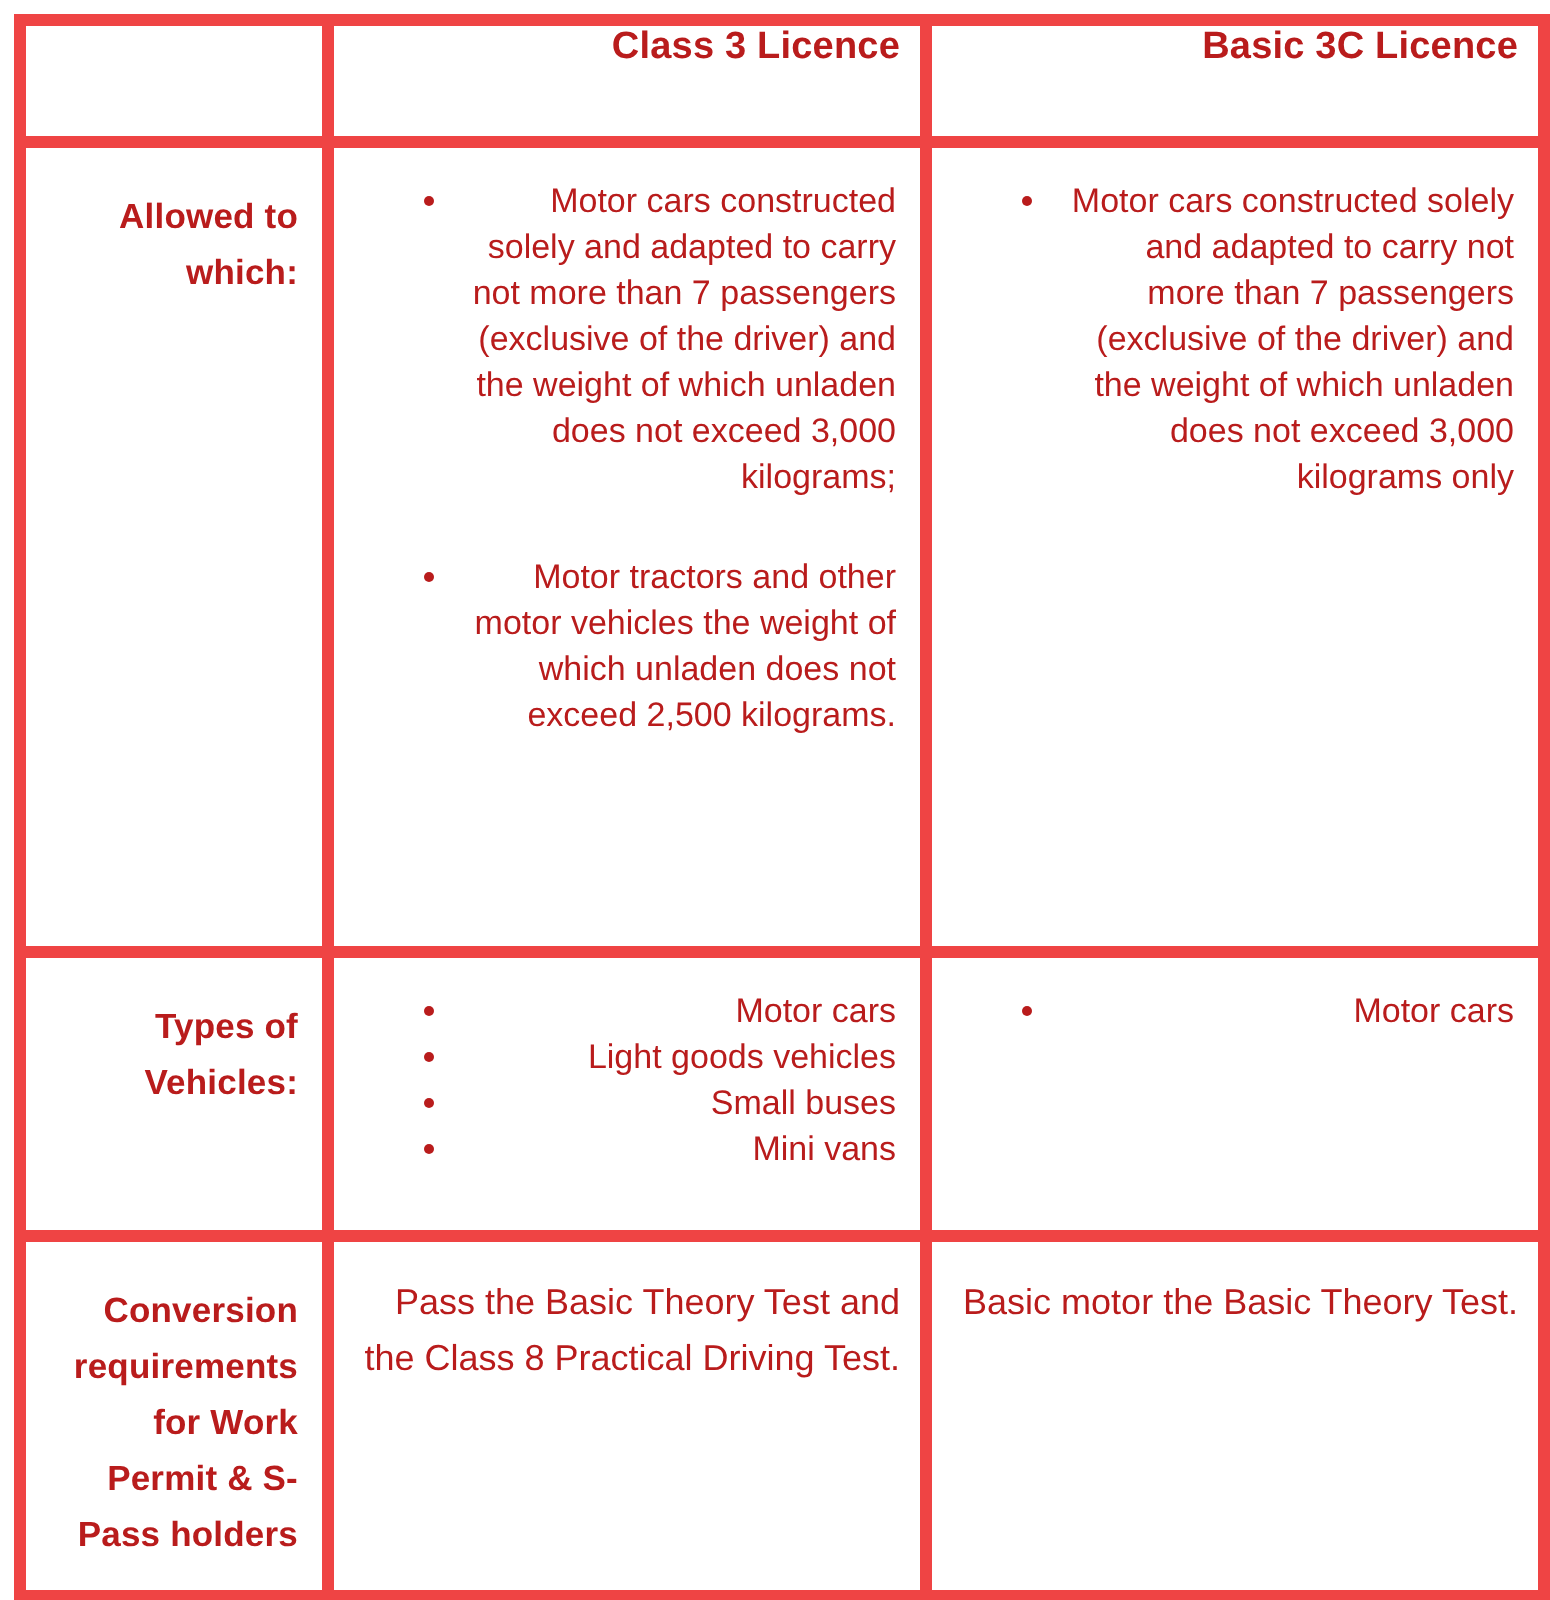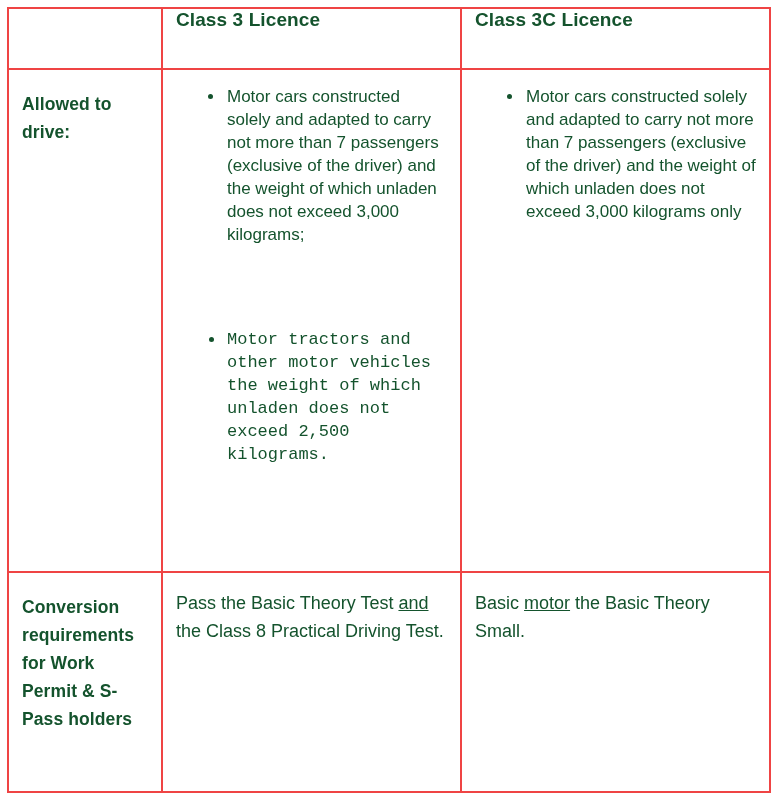--- a/index.html
+++ b/index.html
@@ -22,23 +22,23 @@
     left: 7px;
     top: 7px;
     width: 762px;
     height: 786px;
     border-collapse: collapse;
     table-layout: fixed;
     background: #ffffff;
   }
   table.licence-table th,
   table.licence-table td {
-    border: 2px solid #ef4444;
-    color: #14532d;
-    text-align: left;
+    border: 6px solid #ef4444;
+    color: #b91c1c;
+    text-align: right;
     vertical-align: top;
     overflow: hidden;
     background: #ffffff;
   }
   
   tr.header-row { height: 61px; }
   th.col-header {
     font-size: 19px;
     font-weight: 700;
     vertical-align: middle;
@@ -58,32 +58,32 @@
     font-size: 17px;
     line-height: 23px;
     padding: 15px 12px 14px 18px;
   }
   td.content ul {
     margin: 0;
     padding: 0 0 0 44px;
     list-style: disc outside;
   }
   td.content ul li { padding-left: 2px; }
-  ul.spaced-list li + li { margin-top: 82px; font-family: Liberation Mono, monospace; }
+  ul.spaced-list li + li { margin-top: 27px; }
   
   tr.row-allowed { height: 405px; }
   tr.row-types { height: 142px; }
   tr.row-conversion { height: 180px; }
   
   td.text-cell {
     font-size: 18px;
     line-height: 28px;
     padding: 16px 10px 14px 13px;
   }
-  td.text-cell span.u { text-decoration: underline; }
+  td.text-cell span.u { }
   
   .watermark {
     position: absolute;
     top: 11px;
     right: 4px;
     font-size: 31px;
     font-weight: 700;
     line-height: 36px;
     color: #ffe800;
     -webkit-text-stroke: 1.3px #d93a2b;
@@ -103,39 +103,55 @@
   <table class="licence-table">
     <colgroup>
       <col style="width:154px">
       <col style="width:299px">
       <col style="width:309px">
     </colgroup>
     <thead>
       <tr class="header-row">
         <th class="col-header"></th>
         <th class="col-header">Class 3 Licence</th>
-        <th class="col-header">Class 3C Licence</th>
+        <th class="col-header">Basic 3C Licence</th>
       </tr>
     </thead>
     <tbody>
       <tr class="row-allowed">
-        <th class="row-label">Allowed to drive:</th>
+        <th class="row-label">Allowed to which:</th>
         <td class="content">
           <ul class="spaced-list">
               <li>Motor cars constructed solely and adapted to carry not more than 7 passengers (exclusive of the driver) and the weight of which unladen does not exceed 3,000 kilograms;</li>
               <li>Motor tractors and other motor vehicles the weight of which unladen does not exceed 2,500 kilograms.</li>
             </ul>
         </td>
         <td class="content">
           <ul>
               <li>Motor cars constructed solely and adapted to carry not more than 7 passengers (exclusive of the driver) and the weight of which unladen does not exceed 3,000 kilograms only</li>
             </ul>
         </td>
       </tr>
+      <tr class="row-types">
+        <th class="row-label">Types of Vehicles:</th>
+        <td class="content">
+          <ul>
+              <li>Motor cars</li>
+              <li>Light goods vehicles</li>
+              <li>Small buses</li>
+              <li>Mini vans</li>
+            </ul>
+        </td>
+        <td class="content">
+          <ul>
+              <li>Motor cars</li>
+            </ul>
+        </td>
+      </tr>
       <tr class="row-conversion">
         <th class="row-label">Conversion requirements for Work Permit &amp; S-Pass holders</th>
         <td class="text-cell"><span>Pass the Basic Theory Test </span><span class="u">and</span><span> the Class 8 Practical Driving Test.</span></td>
-        <td class="text-cell"><span>Basic </span><span class="u">motor</span><span> the Basic Theory Small.</span></td>
+        <td class="text-cell"><span>Basic </span><span class="u">motor</span><span> the Basic Theory Test.</span></td>
       </tr>
     </tbody>
   </table>
 
 </div>
 
 </body></html>

